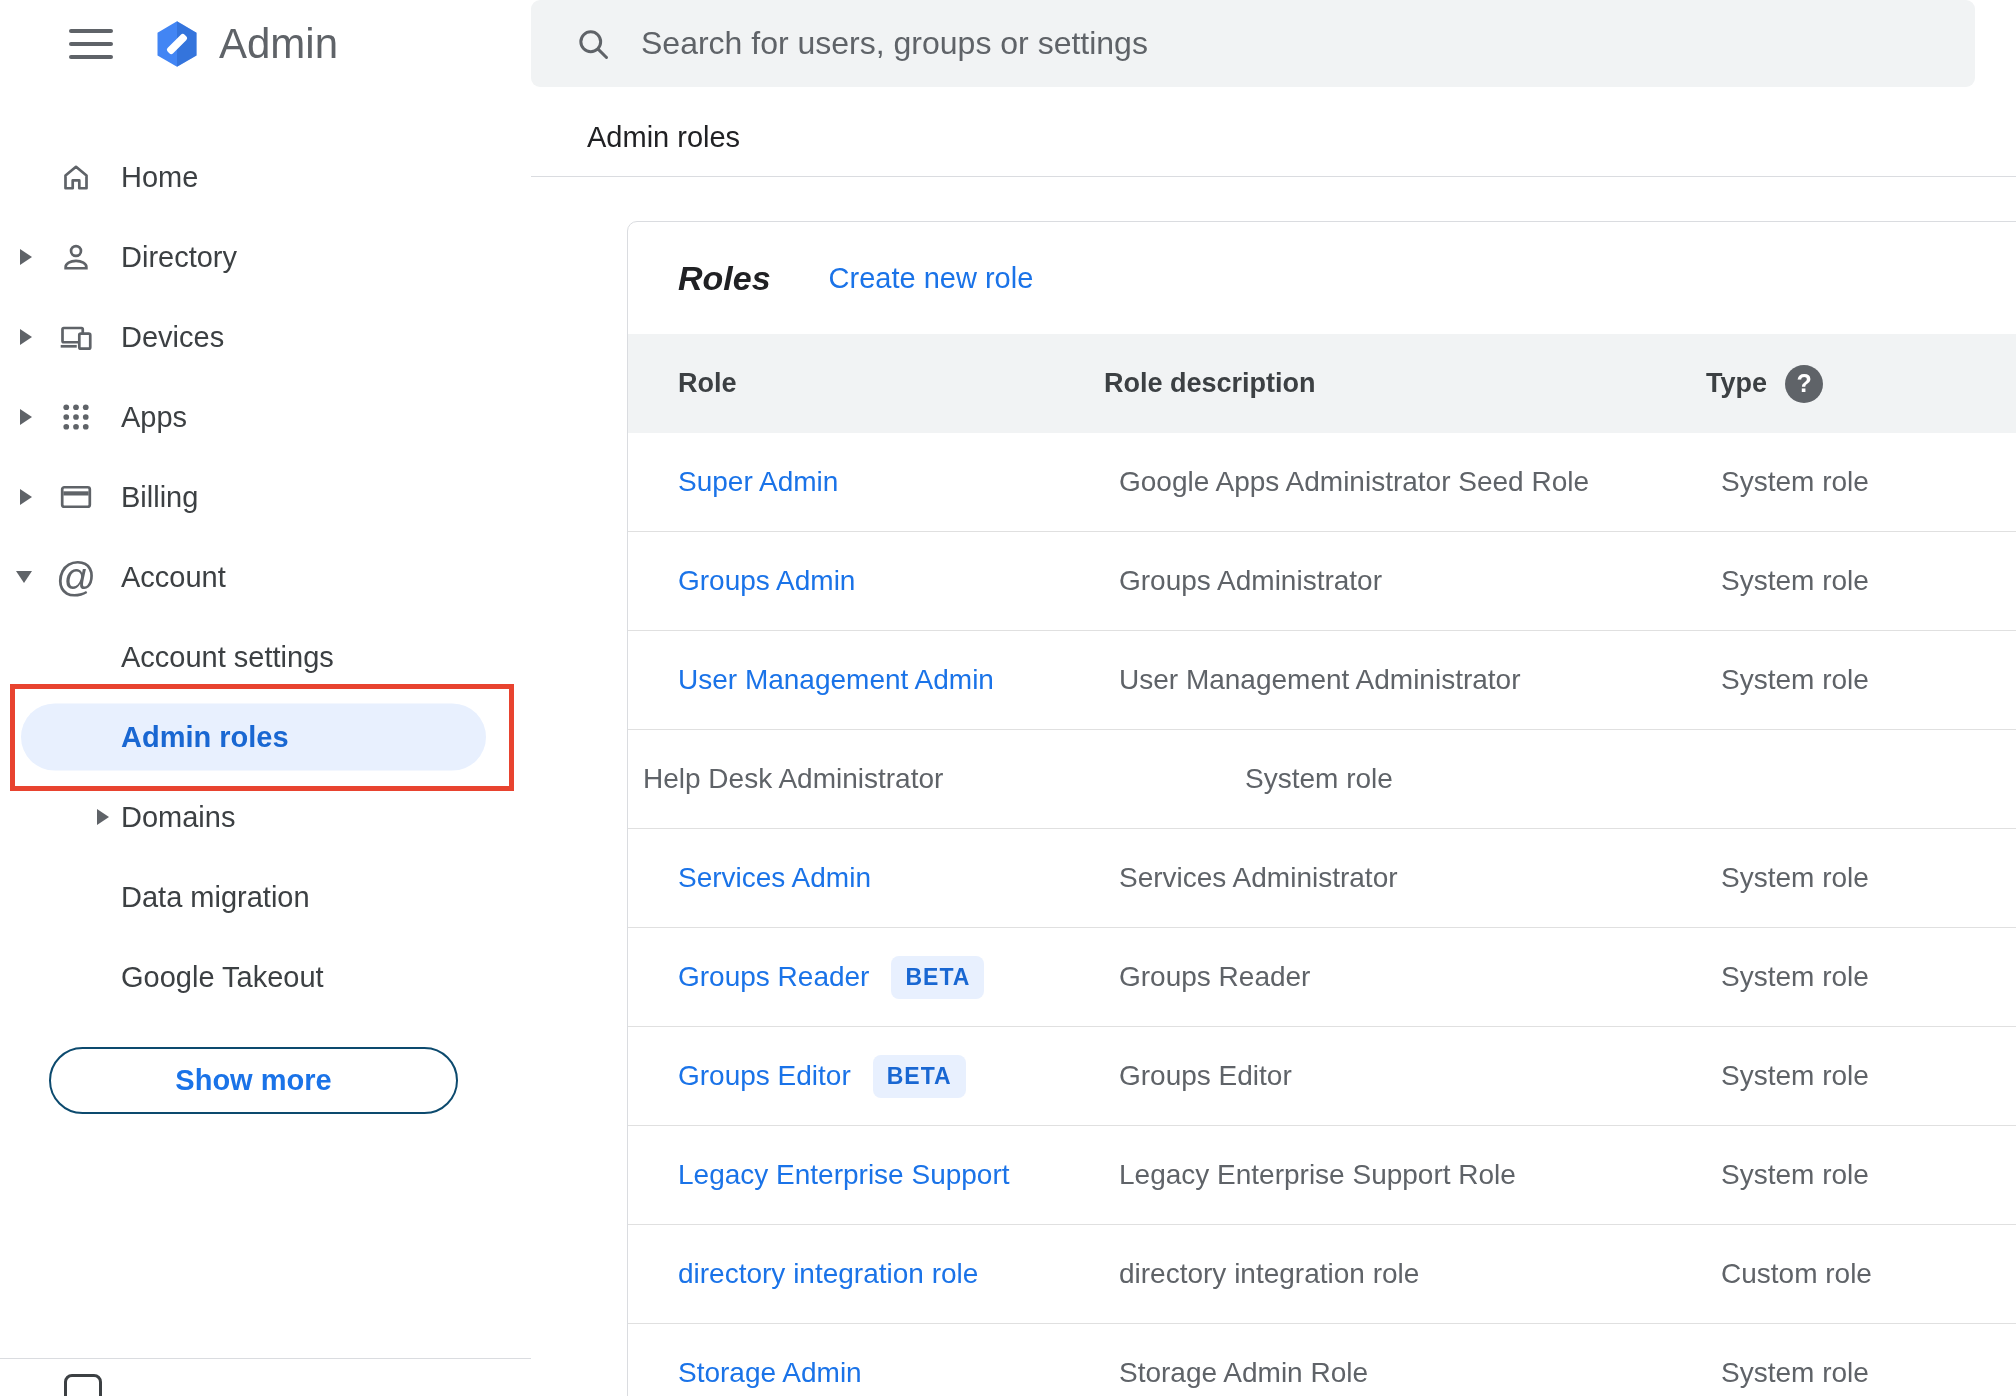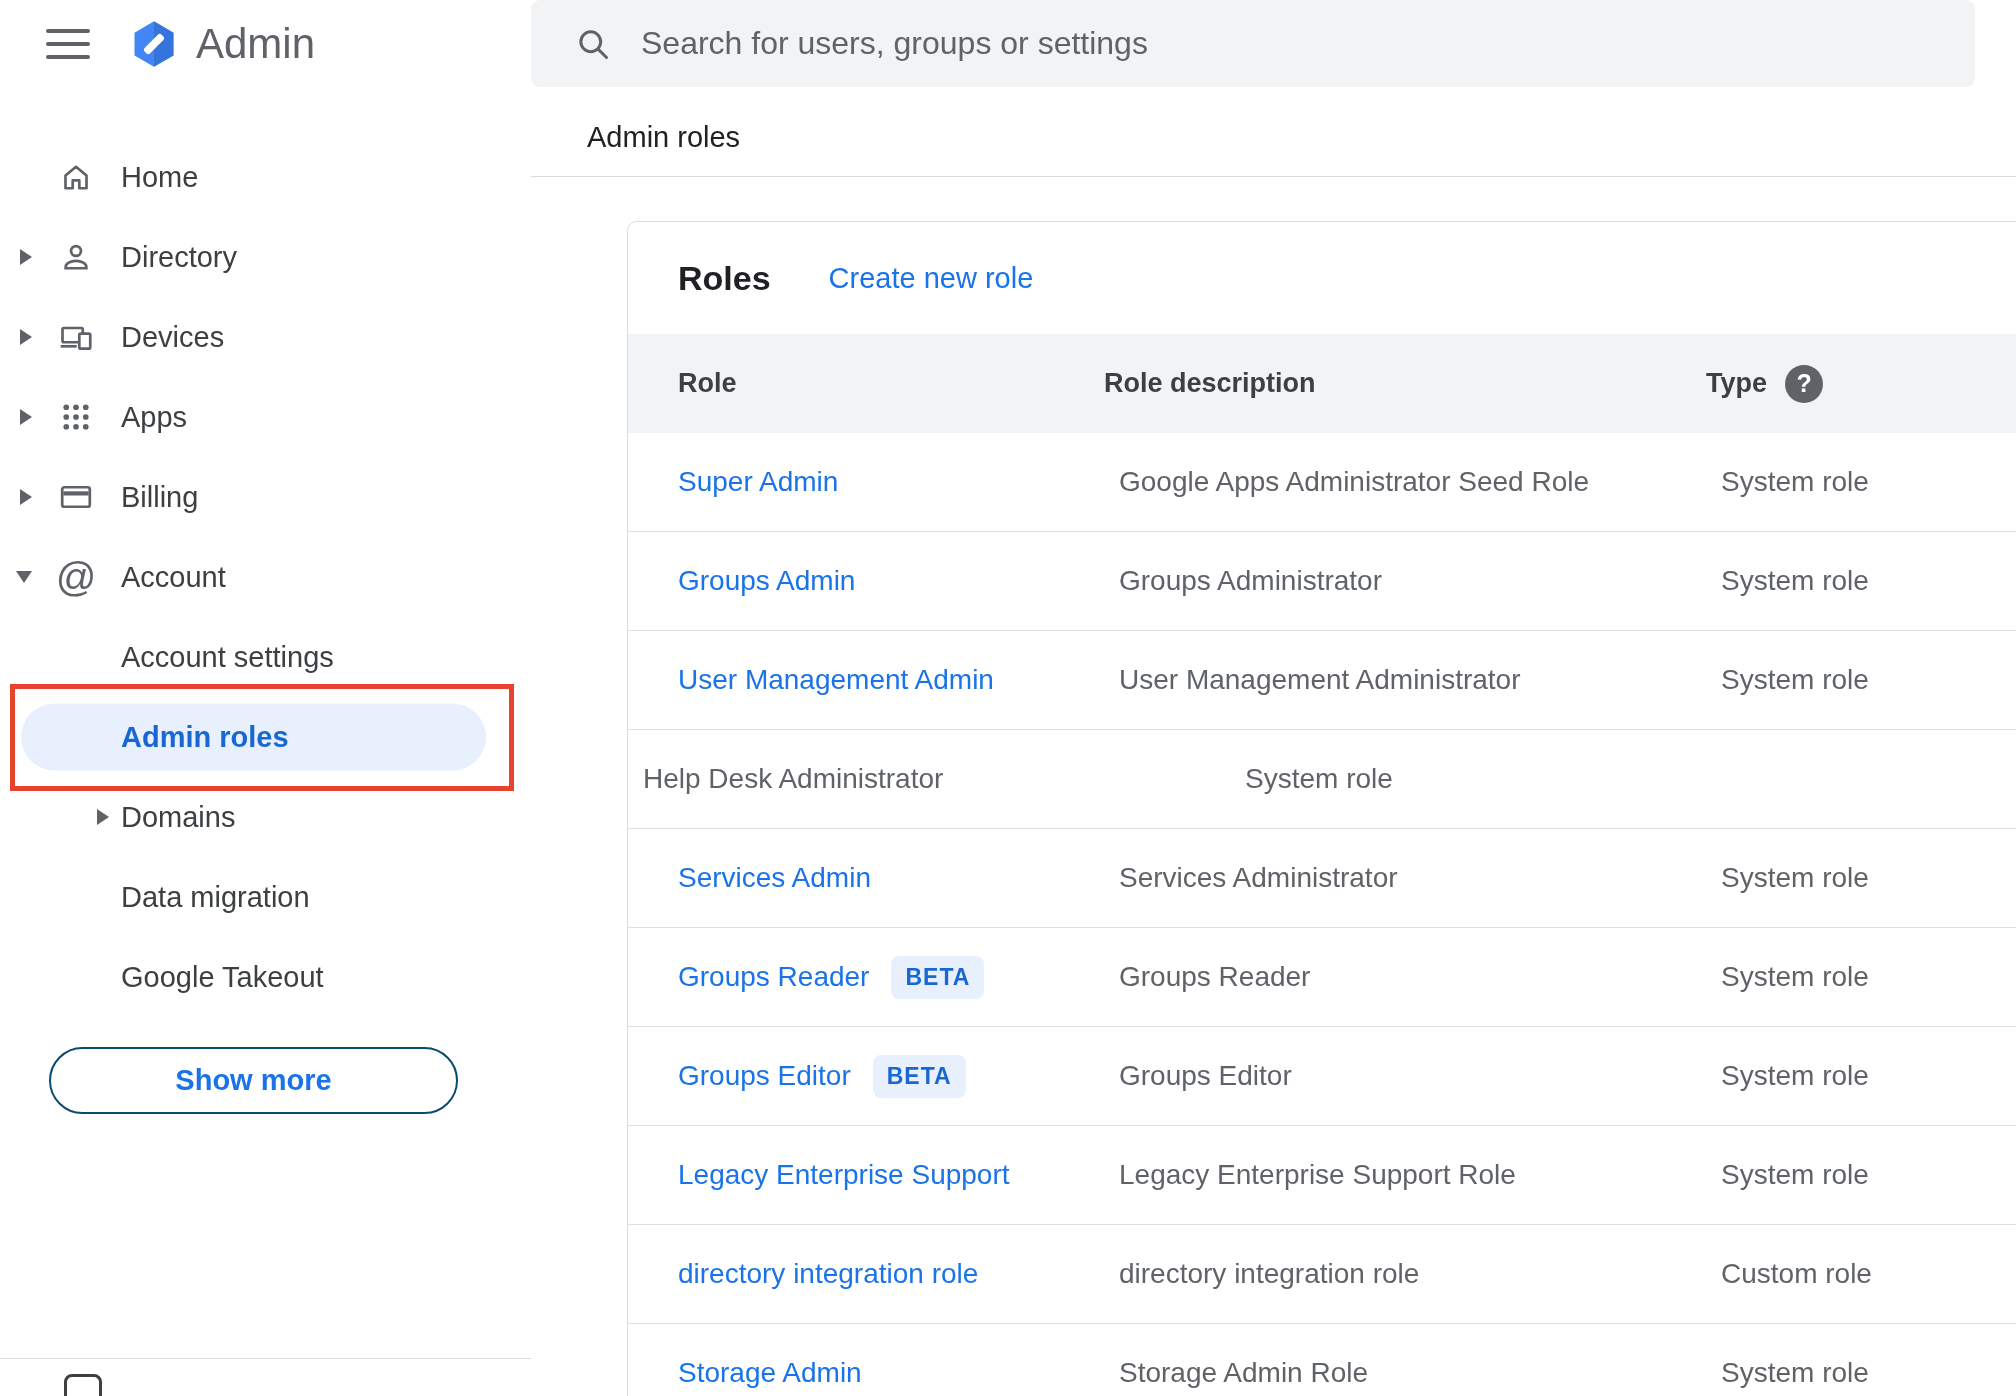--- a/index.html
+++ b/index.html
@@ -2,21 +2,21 @@
 <html><head>
 <meta charset="utf-8">
 <style>
   html,body { margin:0; padding:0; }
   body {
     width:2016px; height:1396px; position:relative; overflow:hidden;
     background:#ffffff; color:#202124;
     font-family:"Liberation Sans","DejaVu Sans",sans-serif;
   }
   
-  .sidebar { position:absolute; left:0; top:0; width:531px; height:1071px; background:#fff; }
+  .sidebar { position:absolute; left:0; top:0; width:531px; height:1071px; background:#fff;padding-left:23px; }
   .sidebar-header { height:87px; display:flex; align-items:center; padding-left:46px; }
   .hamburger { display:flex; flex-direction:column; gap:9px; width:46px; cursor:pointer; }
   .hamburger span { display:block; width:44px; height:4px; background:#5f6368; border-radius:2px; }
   .logo { display:flex; align-items:center; margin-left:36px; cursor:pointer; }
   .logo svg { width:52px; height:52px; display:block; }
   .product-name { margin-left:16px; font-size:42px; color:#5f6368; }
 
   .nav { position:absolute; top:137px; left:0; width:531px; }
   .nav-item, .sub-item { position:relative; height:80px; cursor:pointer; }
   .chev { position:absolute; top:50%; transform:translateY(-50%); width:0; height:0; }
@@ -53,21 +53,21 @@
   .search-input { flex:1; margin-left:28px; border:none; outline:none; background:transparent;
                   font-size:32px; color:#202124; font-family:inherit; }
   .search-input::placeholder { color:#5f6368; opacity:1; }
 
   .breadcrumb { position:absolute; left:587px; top:121px; font-size:29px; color:#202124; }
   .top-divider { position:absolute; left:531px; top:176px; width:1485px; border-top:1px solid #dadce0; }
 
   .card { position:absolute; left:627px; top:221px; width:1400px; height:1192px; background:#fff;
           border:1px solid #dadce0; border-radius:10px 0 0 0; box-sizing:border-box; overflow:hidden; }
   .card-header { height:112px; display:flex; align-items:center; padding-left:50px; }
-  .roles-title { font-size:34px; font-weight:bold; color:#202124; }
+  .roles-title { font-size:34px; font-weight:bold; color:#202124;font-style:italic; }
   .create-link { margin-left:58px; font-size:29px; color:#1a73e8; cursor:pointer; }
 
   .thead { height:99px; background:#f1f3f4; display:flex; align-items:center; }
   .th { font-size:27px; color:#3c4043; font-weight:bold; }
   .cell-role { width:476px; padding-left:50px; box-sizing:border-box; display:flex; align-items:center; }
   .cell-desc { width:602px; }
   .cell-type { flex:1; display:flex; align-items:center; }
 
   .trow { height:98px; display:flex; align-items:center; border-bottom:1px solid #e0e0e0; }
   .role-link { font-size:28px; color:#1a73e8; cursor:pointer; white-space:nowrap; }

